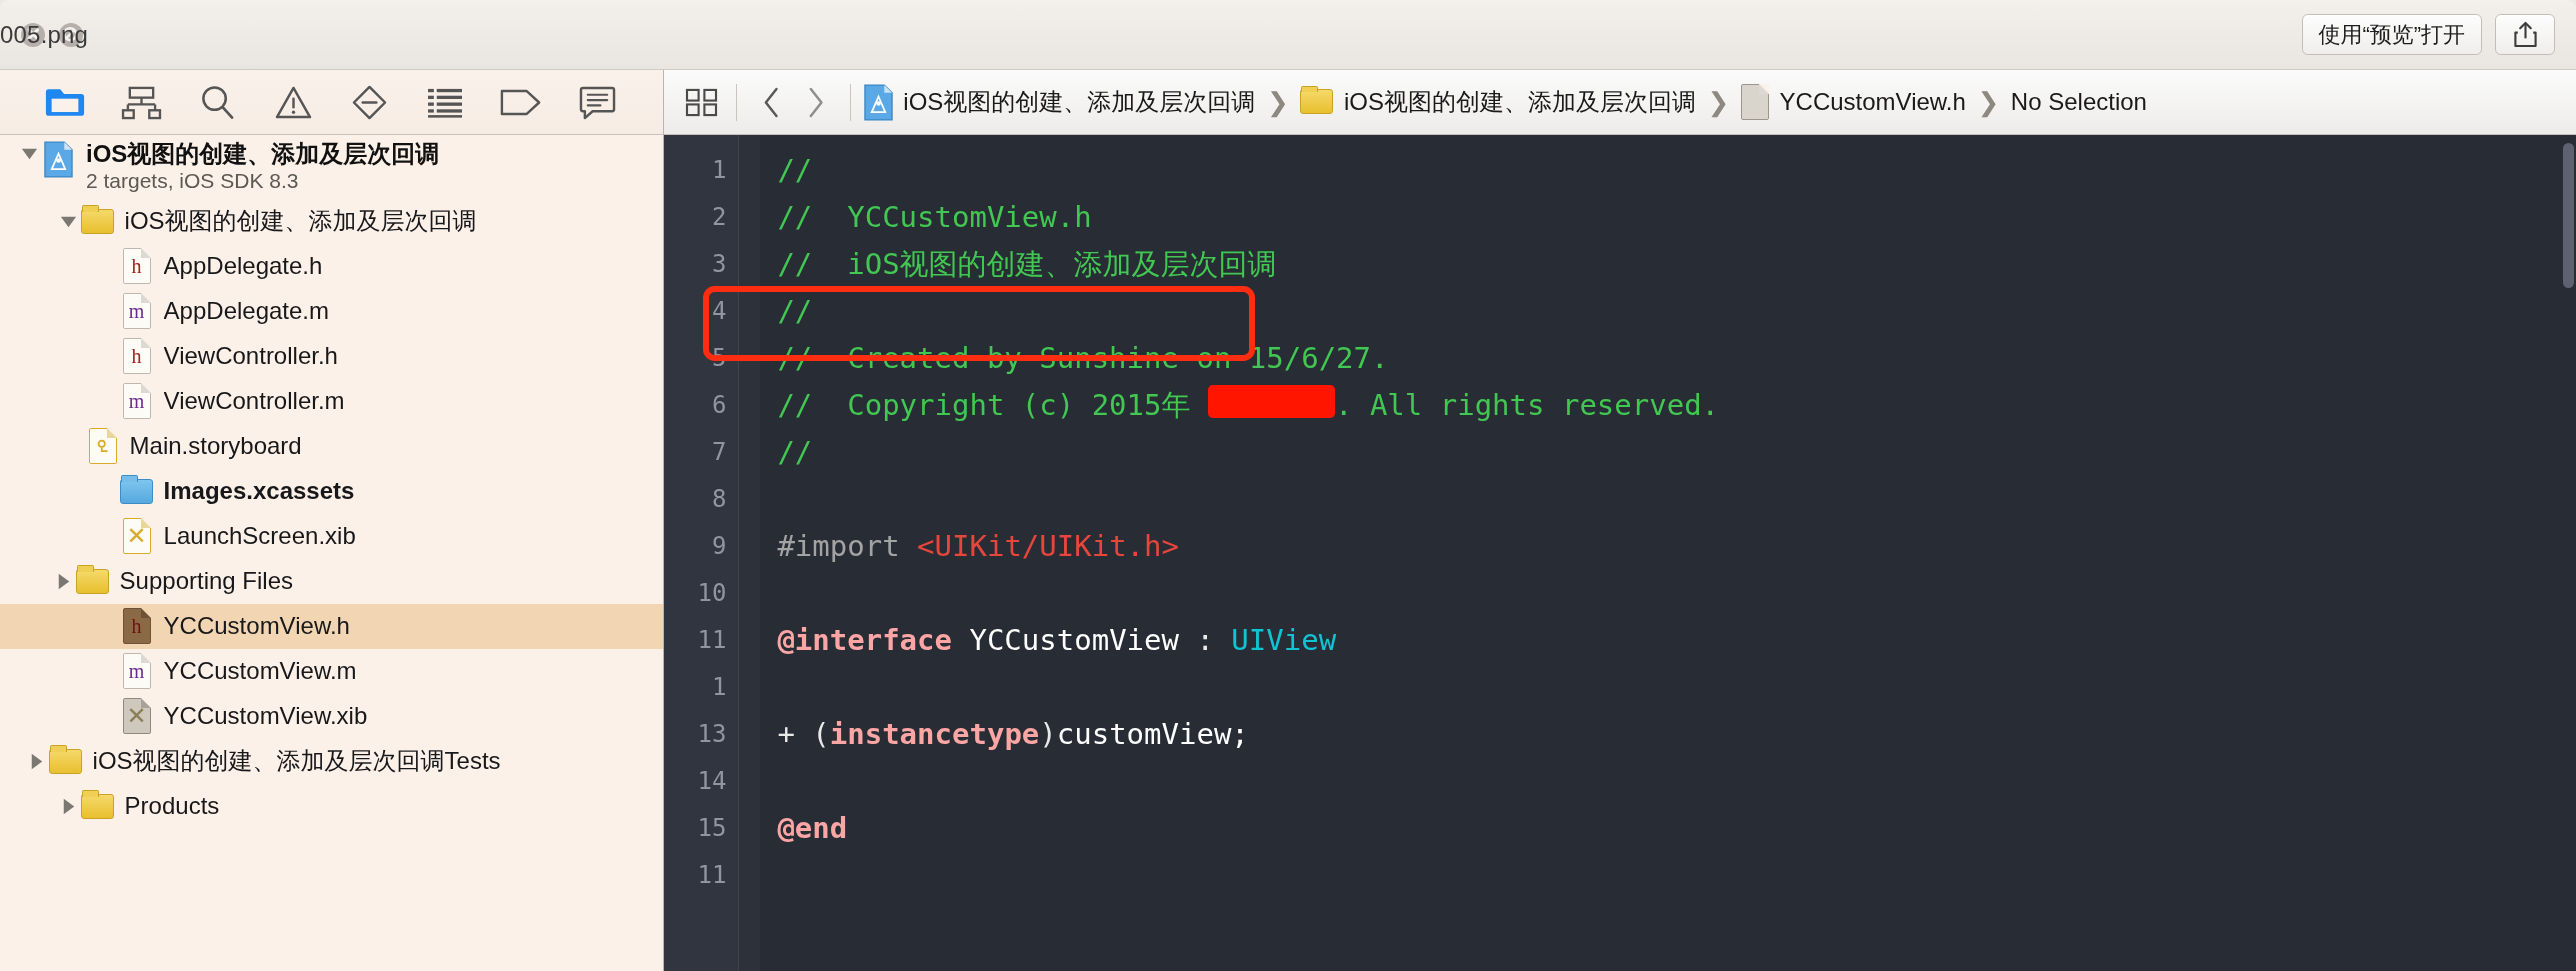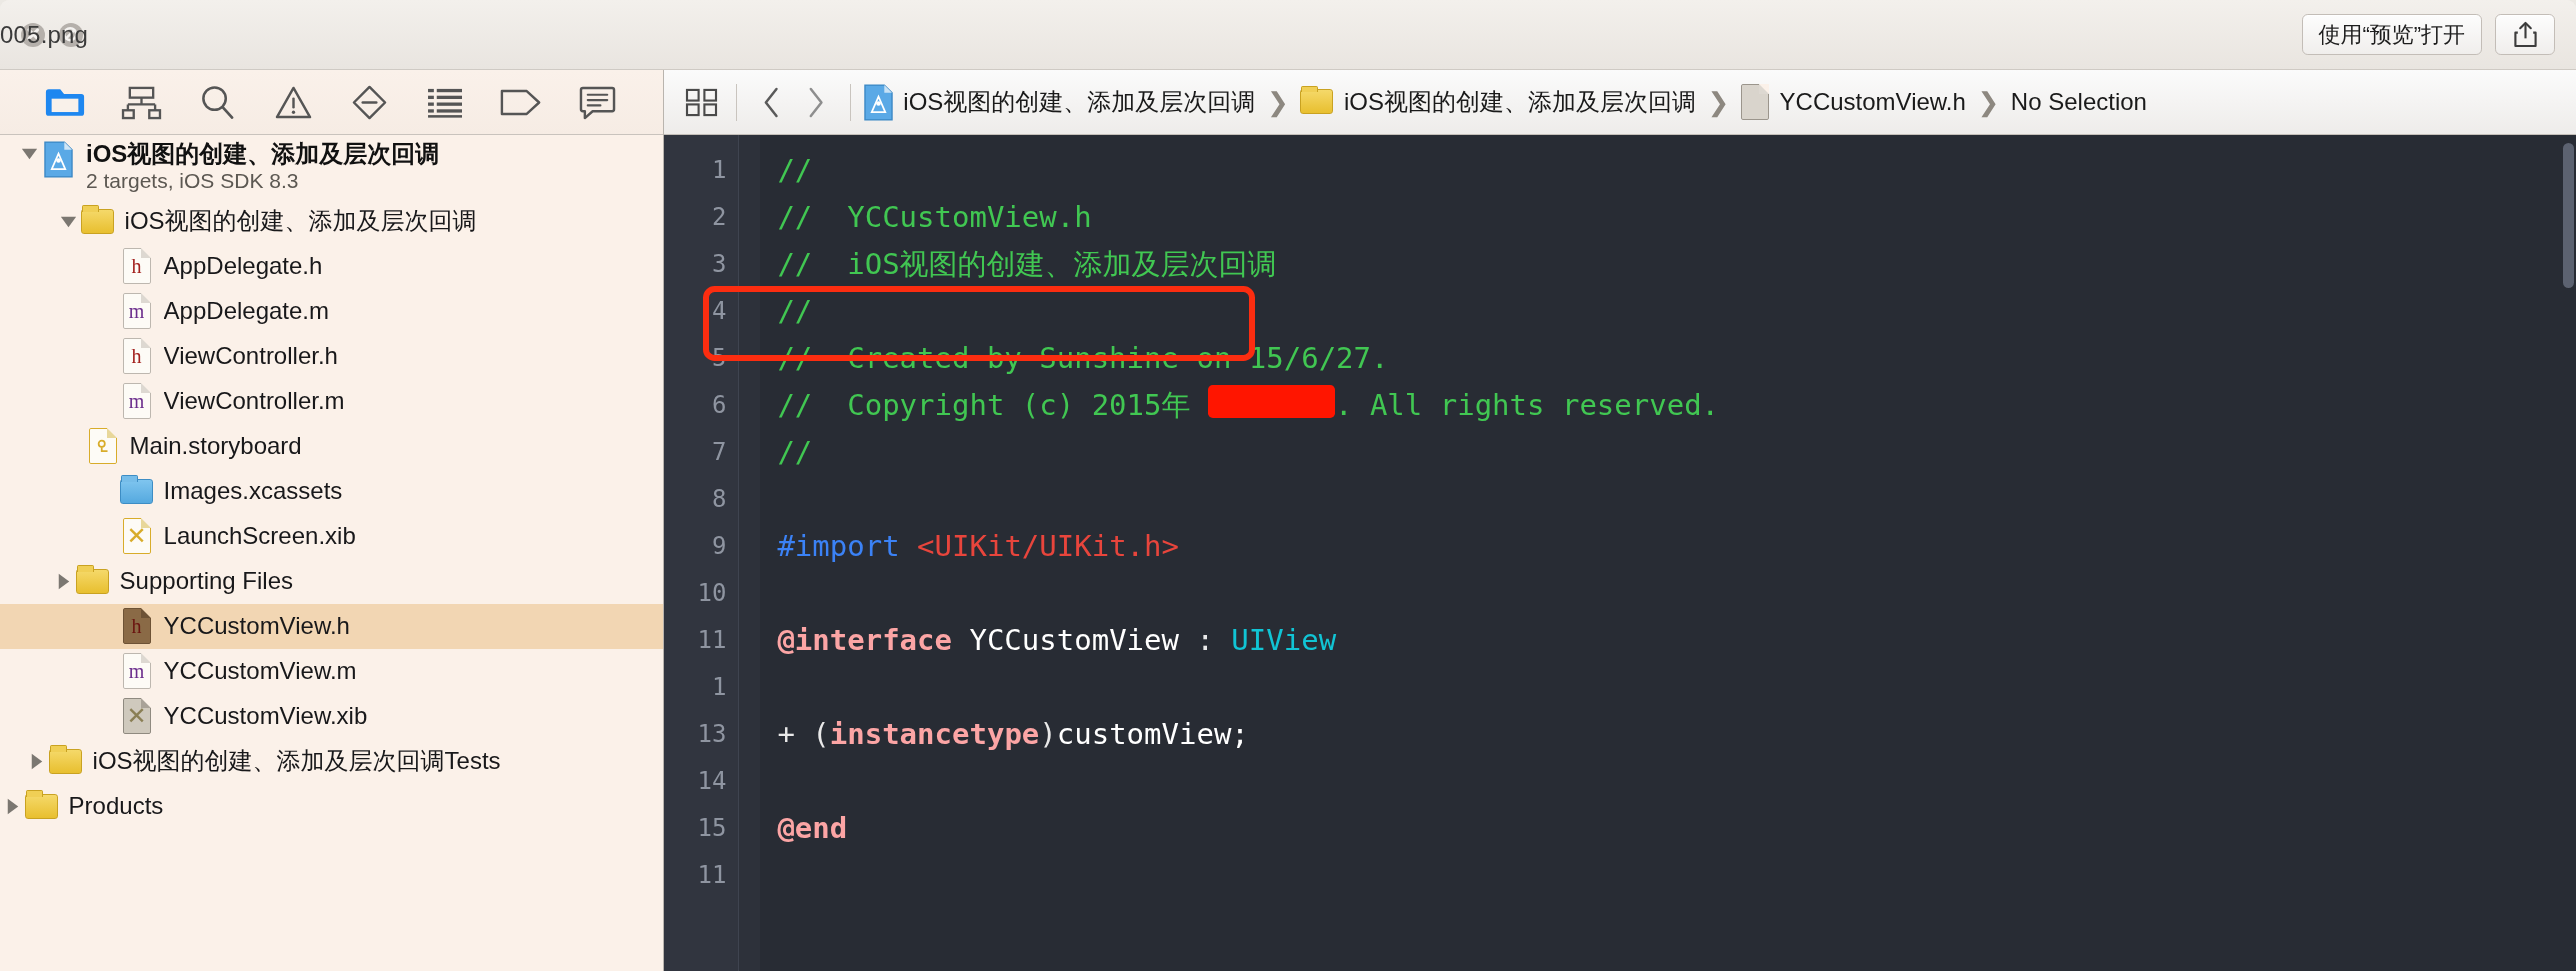--- a/index.html
+++ b/index.html
@@ -170,21 +170,21 @@
   .gutter div { padding-right: 11.6px; }
   .codefold { width: 21px; flex:0 0 21px; background:#2d313a; }
   .code {
     flex: 1; padding-top: 11.6px; padding-left: 17.4px;
     font-family: "DejaVu Sans Mono", monospace;
     font-size: 29px; line-height: 47px;
     color: #e6e6e6; white-space: pre; overflow: hidden;
     background: #282c34;
   }
   .cmt  { color: #41c752; }
-  .pre  { color: #3b82f6; }
+  .pre  { color: #a3a3a3; }
   .str  { color: #e8453c; }
   .kw   { color: #fca5a5; font-weight: bold; }
   .cls  { color: #11c4d4; }
   .ident{ color: #ffffff; }
   .plain{ color: #e9e9e9; }
   .redact {
     display: inline-block; background: #ff1500; color: transparent;
     border-radius: 4.8px; height: 33px; vertical-align: -3.9px; width: 127px;
   }
   .highlight-box {
@@ -361,21 +361,21 @@
             <span class="ficon">
               <span class="doc storyboard">
                 <svg width="17.4" height="17.4" viewBox="0 0 18 18">
                   <circle cx="8" cy="6" r="3.2" fill="none" stroke="#d8ac2a" stroke-width="1.8"></circle>
                   <path d="M8 9.5 v4 h6" fill="none" stroke="#d8ac2a" stroke-width="1.8"></path>
                 </svg>
               </span>
             </span>
             <span class="lbl">Main.storyboard</span>
           </div>
-          <div class="row" style="padding-left: 95px;">
+          <div class="row" style="padding-left: 95px; font-weight: bold;">
             <span class="tw empty"></span>
             <span class="ficon">
               <span class="folder blue"></span>
             </span>
             <span class="lbl">Images.xcassets</span>
           </div>
           <div class="row" style="padding-left: 95px;">
             <span class="tw empty"></span>
             <span class="ficon">
               <span class="doc xib">✕</span>
@@ -418,21 +418,21 @@
             <span class="tw">
               <svg width="21" height="21" viewBox="0 0 22 22">
                 <path d="M6 3 L6 19 L17 11 Z" fill="#7b7771"></path>
               </svg>
             </span>
             <span class="ficon">
               <span class="folder"></span>
             </span>
             <span class="lbl">iOS视图的创建、添加及层次回调Tests</span>
           </div>
-          <div class="row" style="">
+          <div class="row" style="padding-left: 56px;">
             <span class="tw">
               <svg width="21" height="21" viewBox="0 0 22 22">
                 <path d="M6 3 L6 19 L17 11 Z" fill="#7b7771"></path>
               </svg>
             </span>
             <span class="ficon">
               <span class="folder"></span>
             </span>
             <span class="lbl">Products</span>
           </div>

